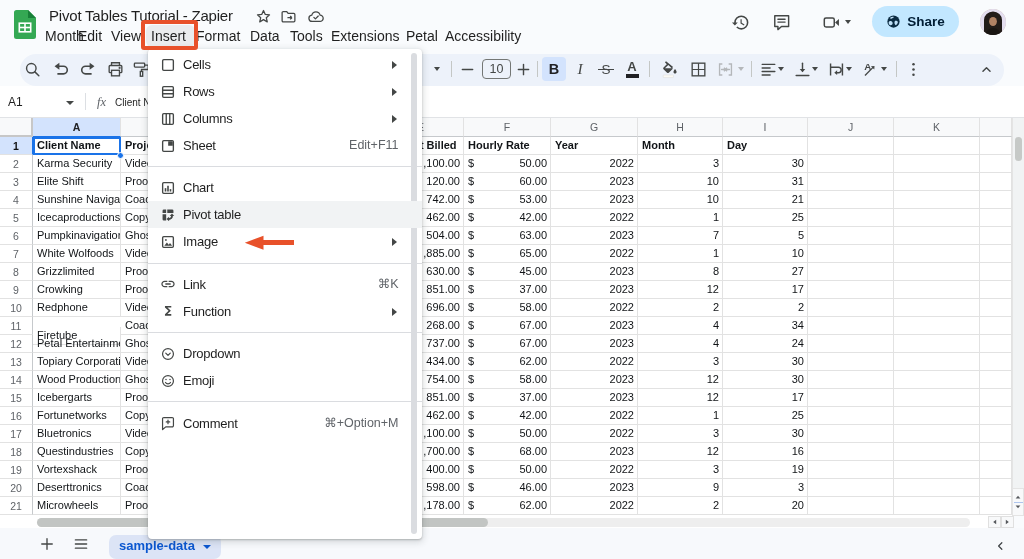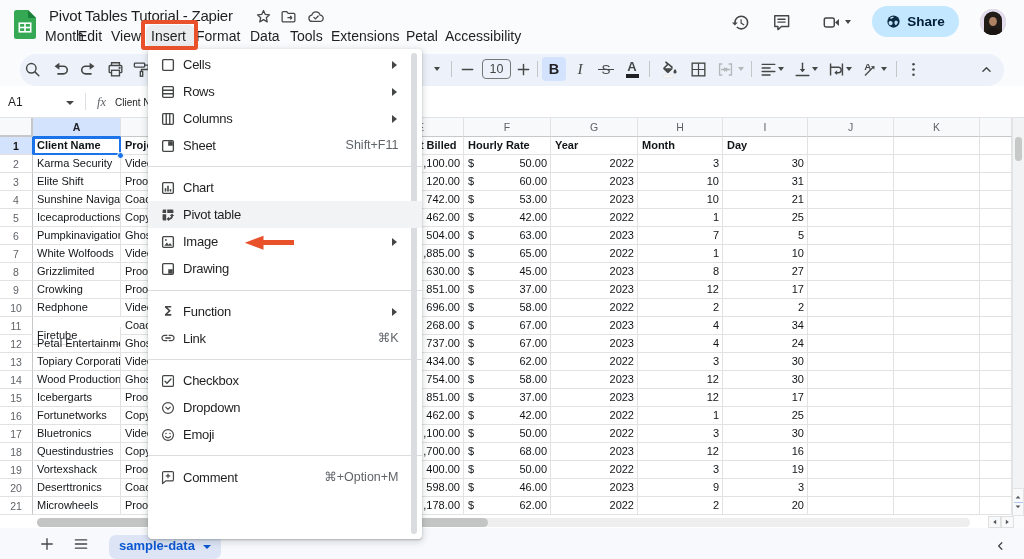--- a/index.html
+++ b/index.html
@@ -653,21 +653,21 @@
           </svg></span>
         <span class="mi-label">Columns</span>
         <span class="mi-sub"></span>
       </div>
       <div class="menu-item">
         <span class="mi-icon"><svg width="16" height="16" viewBox="0 0 20 20" fill="none" stroke="#444746" stroke-width="1.7">
             <rect x="3.3" y="3.3" width="13.4" height="13.4" rx="1.4"></rect>
             <path d="M10.2 4.1h4.4a1.4 1.4 0 011.4 1.4v4.3h-5.8z" fill="#444746" stroke="none"></path>
           </svg></span>
         <span class="mi-label">Sheet</span>
-        <span class="mi-shortcut">Shift+F11</span>
+        <span class="mi-shortcut">Edit+F11</span>
       </div>
       <div class="menu-divider"></div>
       <div class="menu-item">
         <span class="mi-icon"><svg width="16" height="16" viewBox="0 0 20 20" fill="none" stroke="#444746" stroke-width="1.7">
             <rect x="3.3" y="3.3" width="13.4" height="13.4" rx="1.4"></rect>
             <rect x="5.9" y="10.2" width="2" height="4.2" fill="#444746" stroke="none"></rect>
             <rect x="9" y="7.2" width="2" height="7.2" fill="#444746" stroke="none"></rect>
             <rect x="12.1" y="11.4" width="2" height="3" fill="#444746" stroke="none"></rect>
           </svg></span>
         <span class="mi-label">Chart</span>
@@ -687,50 +687,36 @@
       </div>
       <div class="menu-item">
         <span class="mi-icon"><svg width="16" height="16" viewBox="0 0 20 20" fill="none" stroke="#444746" stroke-width="1.7">
             <rect x="3.3" y="3.3" width="13.4" height="13.4" rx="1.4"></rect>
             <circle cx="7.4" cy="7.5" r="1.1" fill="#444746" stroke="none"></circle>
             <path d="M5.4 14.6l3.2-4 2.3 2.8 1.6-2 2.7 3.2z" fill="#444746" stroke="none"></path>
           </svg></span>
         <span class="mi-label">Image</span>
         <span class="mi-sub"></span>
       </div>
-      <div class="menu-item">
-        <span class="mi-icon"><svg width="16" height="16" viewBox="0 0 20 20" fill="none" stroke="#444746" stroke-width="1.7">
-            <rect x="3.3" y="3.3" width="13.4" height="13.4" rx="1.4"></rect>
-            <rect x="10.3" y="10.3" width="5.6" height="5.6" fill="#444746" stroke="none"></rect>
-          </svg></span>
-        <span class="mi-label">Drawing</span>
-      </div>
       <div class="menu-divider"></div>
+      <div class="menu-item">
+        <span class="mi-icon"><svg width="16" height="16" viewBox="0 0 24 24" fill="#444746">
+            <path d="M3.9 12c0-1.71 1.39-3.1 3.1-3.1h4V7H7c-2.76 0-5 2.24-5 5s2.24 5 5 5h4v-1.9H7c-1.71 0-3.1-1.39-3.1-3.1zM8 13h8v-2H8v2zm9-6h-4v1.9h4c1.71 0 3.1 1.39 3.1 3.1s-1.39 3.1-3.1 3.1h-4V17h4c2.76 0 5-2.24 5-5s-2.24-5-5-5z"></path>
+          </svg></span>
+        <span class="mi-label">Link</span>
+        <span class="mi-shortcut">⌘K</span>
+      </div>
       <div class="menu-item">
         <span class="mi-icon"><svg width="16" height="16" viewBox="0 0 20 20" fill="#444746">
             <path d="M6.2 3.6h7.9v2H9.3l4.3 4.1-4.3 4.2h4.8v2H6.2v-1.9l4.5-4.3-4.5-4.2z"></path>
           </svg></span>
         <span class="mi-label">Function</span>
         <span class="mi-sub"></span>
       </div>
-      <div class="menu-item">
-        <span class="mi-icon"><svg width="16" height="16" viewBox="0 0 24 24" fill="#444746">
-            <path d="M3.9 12c0-1.71 1.39-3.1 3.1-3.1h4V7H7c-2.76 0-5 2.24-5 5s2.24 5 5 5h4v-1.9H7c-1.71 0-3.1-1.39-3.1-3.1zM8 13h8v-2H8v2zm9-6h-4v1.9h4c1.71 0 3.1 1.39 3.1 3.1s-1.39 3.1-3.1 3.1h-4V17h4c2.76 0 5-2.24 5-5s-2.24-5-5-5z"></path>
-          </svg></span>
-        <span class="mi-label">Link</span>
-        <span class="mi-shortcut">⌘K</span>
-      </div>
       <div class="menu-divider"></div>
-      <div class="menu-item">
-        <span class="mi-icon"><svg width="16" height="16" viewBox="0 0 20 20" fill="none" stroke="#444746" stroke-width="1.5">
-            <rect x="3.2" y="3.2" width="13.6" height="13.6" rx="1.6"></rect>
-            <path d="M6.3 10.3l2.4 2.4 5-5.2" stroke-width="1.7" stroke-linecap="round" stroke-linejoin="round"></path>
-          </svg></span>
-        <span class="mi-label">Checkbox</span>
-      </div>
       <div class="menu-item">
         <span class="mi-icon"><svg width="16" height="16" viewBox="0 0 20 20" fill="none" stroke="#444746" stroke-width="1.5">
             <circle cx="10" cy="10" r="6.8"></circle>
             <path d="M7.2 9l2.8 2.8L12.8 9" stroke-linecap="round" stroke-linejoin="round"></path>
           </svg></span>
         <span class="mi-label">Dropdown</span>
       </div>
       <div class="menu-item">
         <span class="mi-icon"><svg width="16" height="16" viewBox="0 0 20 20" fill="none" stroke="#444746" stroke-width="1.5">
             <circle cx="10" cy="10" r="6.8"></circle>

